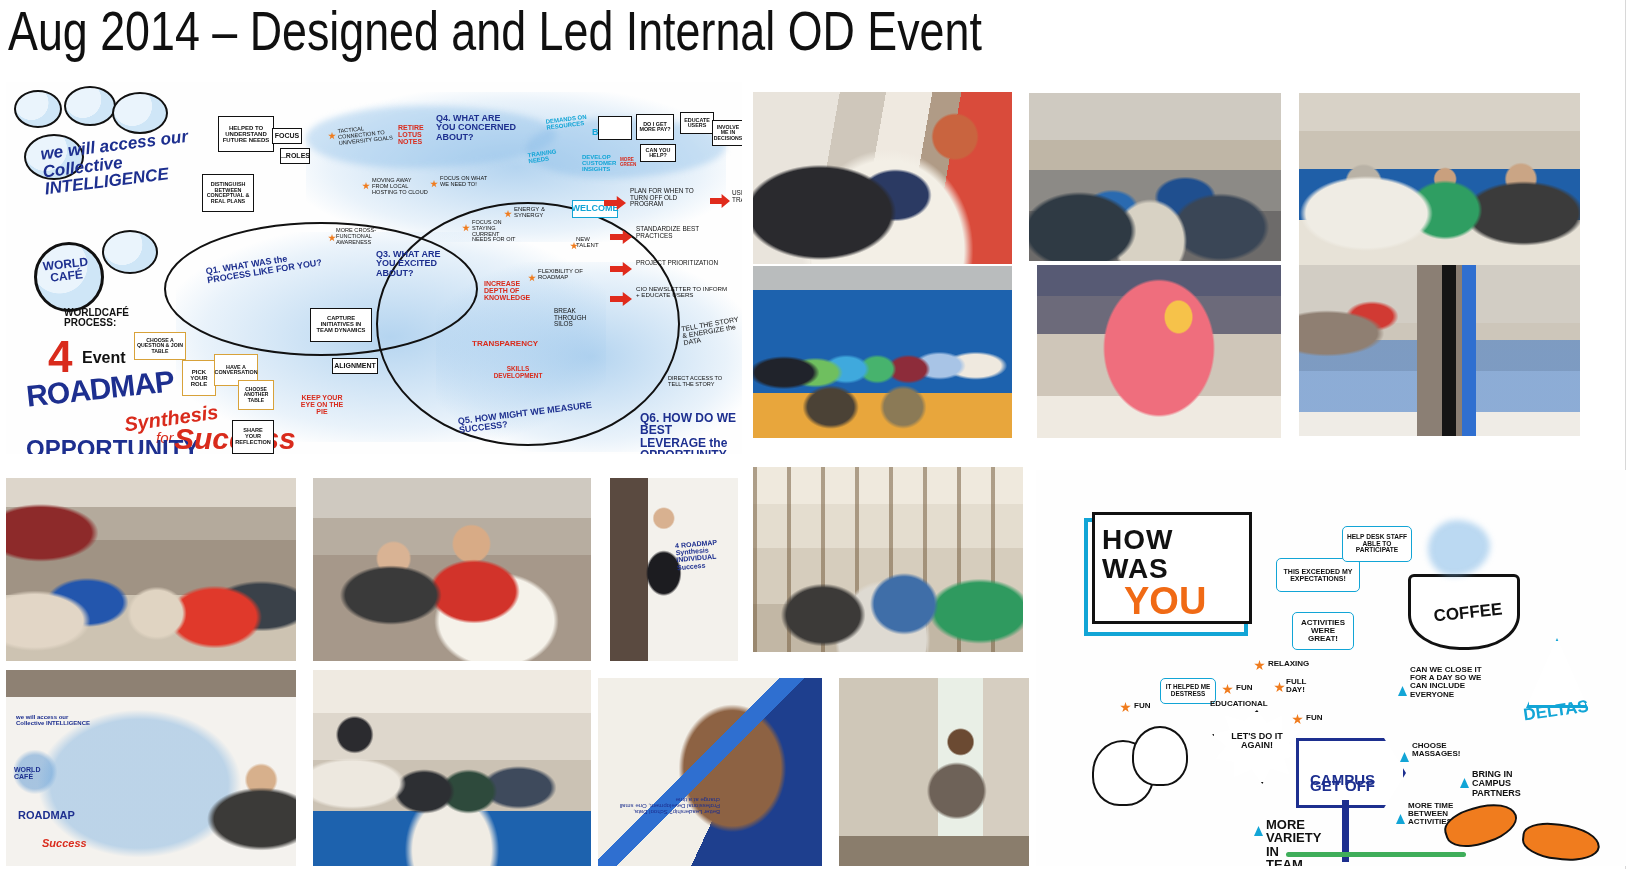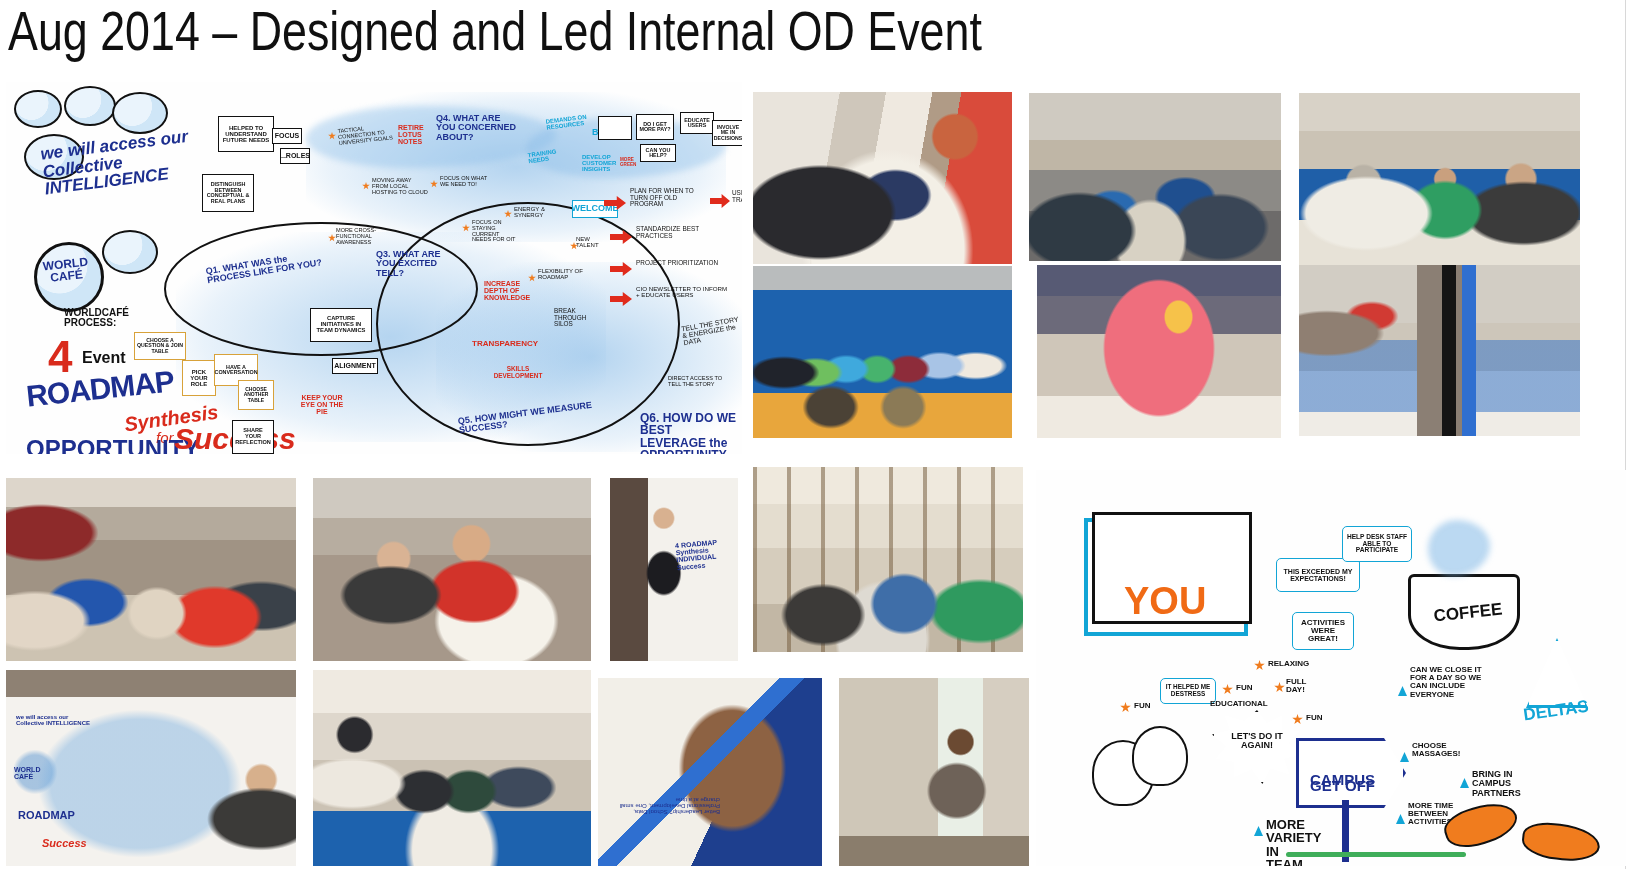--- a/index.html
+++ b/index.html
@@ -105,21 +105,21 @@
       <div class="bx" style="left:266px;top:46px;width:30px;height:16px;font-size:7px;">FOCUS</div>
       <div class="bx" style="left:274px;top:66px;width:30px;height:16px;font-size:7px;">...ROLES</div>
       <div class="bx" style="left:196px;top:92px;width:52px;height:38px;font-size:5.4px;">DISTINGUISH BETWEEN CONCEPTUAL &amp; REAL PLANS</div>
       <div class="bx" style="left:304px;top:226px;width:62px;height:34px;font-size:5.8px;">CAPTURE INITIATIVES IN TEAM DYNAMICS</div>
       <div class="bx" style="left:326px;top:276px;width:46px;height:16px;font-size:7px;">ALIGNMENT</div>
 
       <div class="bx cy" style="left:566px;top:118px;width:46px;height:18px;font-size:9px;color:#12a5d6;font-weight:700;">WELCOME</div>
 
       <div class="txt nv" style="left:200px;top:176px;width:118px;font-size:9px;font-weight:700;transform:rotate(-9deg);">Q1. WHAT WAS the PROCESS LIKE FOR YOU?</div>
 
-      <div class="txt nv" style="left:370px;top:168px;width:80px;font-size:9px;font-weight:700;">Q3. WHAT ARE YOU EXCITED TELL?</div>
+      <div class="txt nv" style="left:370px;top:168px;width:80px;font-size:9px;font-weight:700;">Q3. WHAT ARE YOU EXCITED ABOUT?</div>
       <div class="txt nv" style="left:430px;top:32px;width:84px;font-size:9px;font-weight:700;">Q4. WHAT ARE YOU CONCERNED ABOUT?</div>
       <div class="txt nv" style="left:452px;top:326px;width:150px;font-size:9px;font-weight:700;transform:rotate(-7deg);">Q5. HOW MIGHT WE MEASURE SUCCESS?</div>
       <div class="txt nv" style="left:634px;top:330px;width:100px;font-size:12px;font-weight:700;">Q6. HOW DO WE BEST LEVERAGE the OPPORTUNITY of now REPORTING to CABINET?</div>
 
       <div class="stardot" style="left:322px;top:50px;"></div>
       <div class="txt" style="left:332px;top:44px;width:58px;font-size:5.6px;transform:rotate(-6deg);">TACTICAL CONNECTION TO UNIVERSITY GOALS</div>
       <div class="stardot" style="left:356px;top:100px;"></div>
       <div class="txt" style="left:366px;top:96px;width:56px;font-size:5.6px;">MOVING AWAY FROM LOCAL HOSTING TO CLOUD</div>
       <div class="stardot" style="left:322px;top:152px;"></div>
       <div class="txt" style="left:330px;top:146px;width:52px;font-size:5.6px;">MORE CROSS-FUNCTIONAL AWARENESS</div>
@@ -308,20 +308,21 @@
            radial-gradient(ellipse at 62% 60%,#6e6258 0 16%,transparent 18%),
            radial-gradient(circle at 64% 34%,#6b4a32 0 7%,transparent 8%),
            linear-gradient(transparent 0 84%,#8a7d6c 84% 100%);"></div>
   </div>
 
   <div class="gr" style="left:1036px;top:470px;width:590px;height:396px;">
     <div class="gr-ink">
 
       <div class="bx cy" style="left:48px;top:48px;width:164px;height:118px;border-width:4px;border-color:#12a5d6;background:#fff;"></div>
       <div class="bx" style="left:56px;top:42px;width:160px;height:112px;border-width:3px;background:#fff;"></div>
+      <div class="txt" style="left:66px;top:56px;width:140px;font-size:28px;font-weight:700;letter-spacing:1px;">HOW WAS</div>
       <div class="txt org" style="left:88px;top:112px;width:120px;font-size:38px;font-weight:700;">YOU</div>
 
       <div class="bx cy" style="left:240px;top:88px;width:84px;height:34px;font-size:7px;border-radius:5px;">THIS EXCEEDED MY EXPECTATIONS!</div>
       <div class="bx cy" style="left:306px;top:56px;width:70px;height:36px;font-size:6.6px;border-radius:5px;">HELP DESK STAFF ABLE TO PARTICIPATE</div>
       <div class="bx cy" style="left:256px;top:142px;width:62px;height:38px;font-size:8px;border-radius:5px;">ACTIVITIES WERE GREAT!</div>
       <div class="bx cy" style="left:124px;top:208px;width:56px;height:26px;font-size:6.4px;border-radius:5px;">IT HELPED ME DESTRESS</div>
 
       <div class="cup" style="left:372px;top:104px;width:106px;height:70px;"></div>
       <div class="txt" style="left:392px;top:134px;width:80px;font-size:17px;font-weight:700;text-align:center;transform:rotate(-6deg);">COFFEE</div>
       <div class="cloudband" style="left:392px;top:50px;width:62px;height:56px;background:rgba(120,180,230,.5);"></div>

